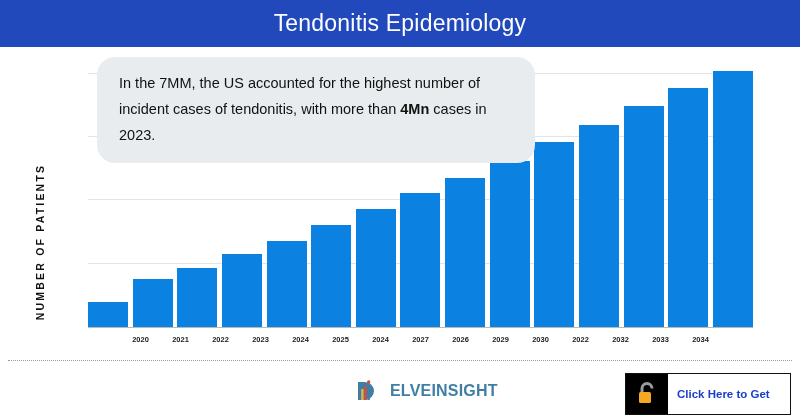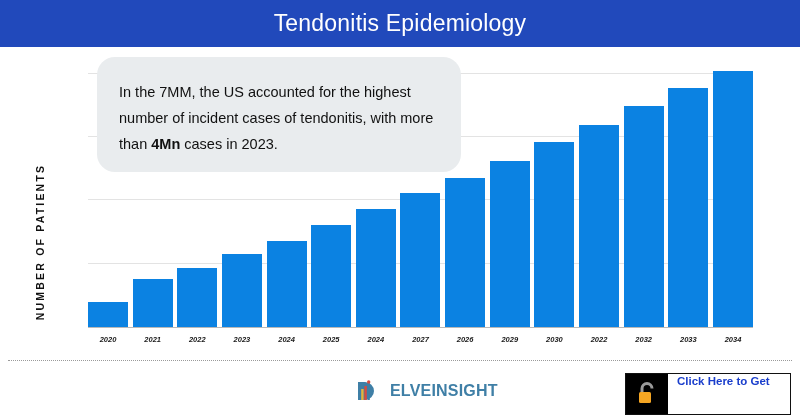--- a/index.html
+++ b/index.html
@@ -56,33 +56,33 @@
   .bar-col{
     width:40px;display:flex;flex-direction:column;justify-content:flex-end;
     height:100%;
   }
   .bar{
     width:40px;background:#0b82e2;
   }
 
   .xaxis{
     position:absolute;left:88px;top:288px;width:665px;
-    display:flex;justify-content:space-between;font-style:italic;
+    display:flex;justify-content:center;
   }
   .xtick{
     width:40px;text-align:center;
     font-size:7.5px;font-weight:bold;color:#1a1a1a;
     font-family:"Liberation Sans", sans-serif;
   }
 
   
   .callout{
-    position:absolute;left:97px;top:57px;width:364px;
+    position:absolute;left:97px;top:57px;width:438px;
     background:#e9ecee;border-radius:18px;
-    padding:22px 22px 15px 22px;
+    padding:13px 22px 15px 22px;
     box-sizing:border-box;
   }
   .callout-text{
     font-size:14.5px;line-height:26px;color:#111111;
     font-family:"Liberation Sans", sans-serif;
   }
   .callout-text b{font-weight:bold;}
 
   
   .divider{
@@ -102,21 +102,21 @@
   .logo-mark{position:relative;width:26px;height:24px;margin-right:1px;}
   .logo-word{
     display:flex;align-items:baseline;
     font-size:16px;font-weight:bold;color:#3f7fa6;letter-spacing:.2px;
   }
 
   
   .cta{
     position:absolute;left:625px;top:373px;width:166px;height:42px;
     border:1px solid #111111;background:#ffffff;
-    display:flex;align-items:flex-start;box-sizing:border-box;
+    display:flex;align-items:center;box-sizing:border-box;
   }
   .cta-icon-box{
     width:42px;height:40px;background:#000000;
     display:flex;align-items:center;justify-content:center;flex:0 0 auto;
   }
   .cta-text{
     flex:1;padding-left:9px;
     font-size:11.5px;font-weight:bold;line-height:15px;color:#1a3ecc;
   }
 </style>

